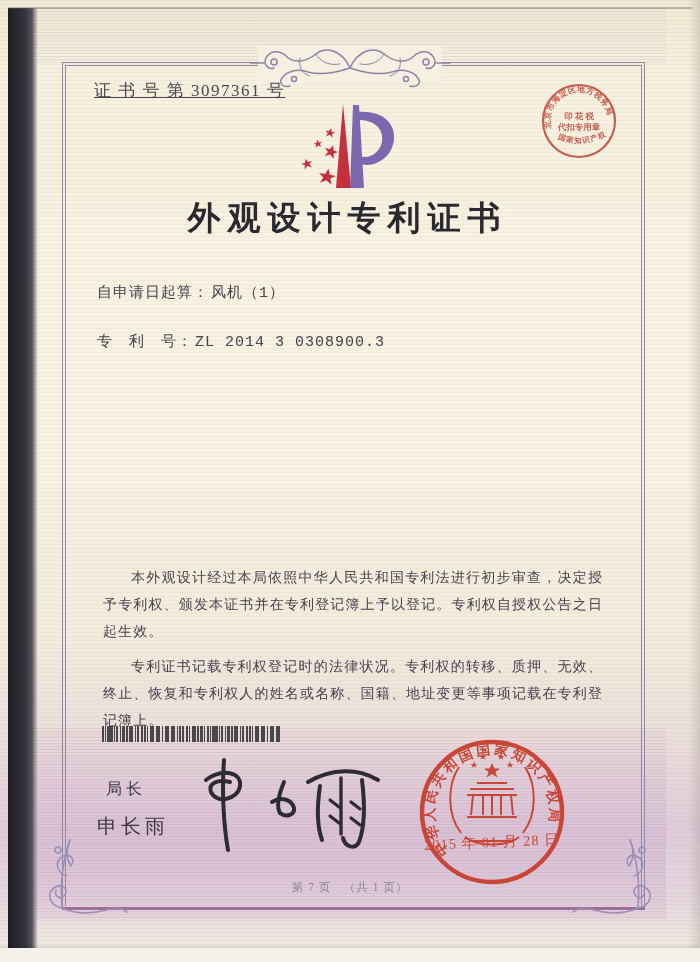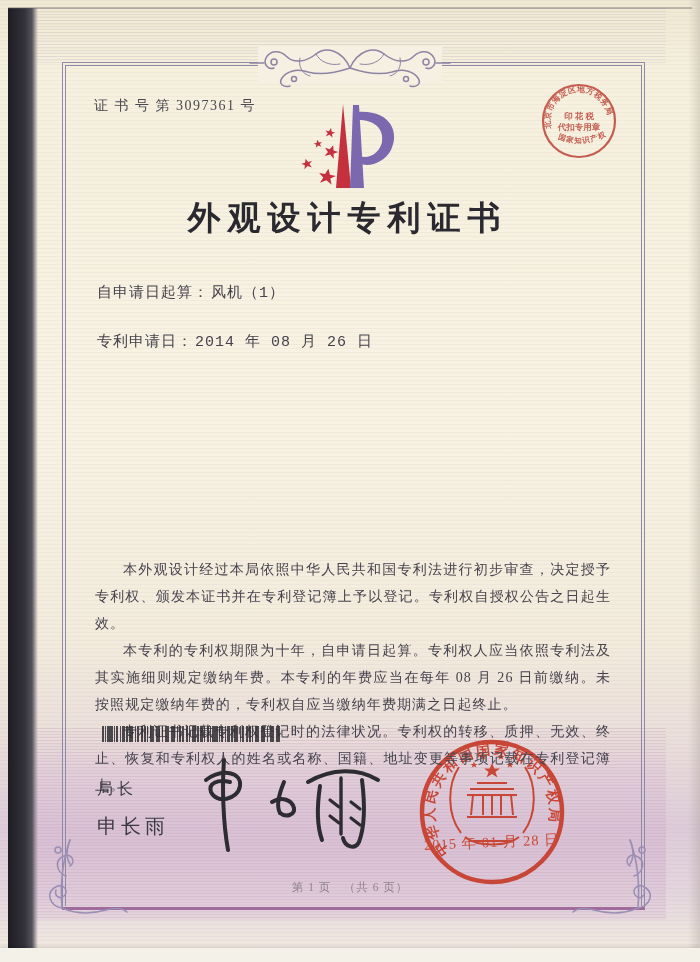--- a/index.html
+++ b/index.html
@@ -28,41 +28,41 @@
   .frame{position:absolute;left:62px;top:62px;width:581px;height:844px;z-index:1;
     border:1px solid #8e89a8;border-bottom:3px solid #a06a9c;}
   .frame-inner{position:absolute;left:2px;top:2px;right:2px;height:calc(100% - 4px);
     border-top:1px solid #8e89a8;border-left:1px solid #8e89a8;border-right:1px solid #8e89a8;}
 
   .ornament-top{position:absolute;left:248px;top:38px;width:204px;height:52px;z-index:2;}
   .flourish{position:absolute;width:92px;height:86px;z-index:2;}
   .flourish.left{left:36px;top:832px;}
   .flourish.right{left:572px;top:832px;transform:scaleX(-1);}
 
-  .cert-number{position:absolute;left:94px;top:97px;z-index:3;
-    font-size:14px;letter-spacing:1.5px;color:#4a4850;}
+  .cert-number{position:absolute;left:94px;top:79px;z-index:3;
+    font-size:17px;letter-spacing:1.5px;color:#4a4850;text-decoration:underline;}
   .logo{position:absolute;left:296px;top:100px;width:108px;height:92px;z-index:3;}
   .title{position:absolute;left:0;top:196px;width:688px;text-align:center;z-index:3;
     font-size:33px;font-weight:700;letter-spacing:7px;text-indent:7px;color:#2b2930;}
 
   .fields{position:absolute;left:97px;top:283px;width:520px;z-index:3;}
   .field{height:49px;font-size:15px;letter-spacing:1px;color:#45424d;white-space:nowrap;}
   .field .value{margin-left:2px;font-family:Liberation Mono, monospace;}
 
   .paragraphs{position:absolute;left:95px;top:556px;width:516px;z-index:3;
     font-size:14px;line-height:27px;letter-spacing:1.1px;color:#46434e;text-align:justify;}
-  .paragraphs p{margin:0;text-indent:2em;}
+  .paragraphs p{margin:8px;text-indent:2em;}
 
   .barcode{position:absolute;left:102px;top:726px;width:178px;height:16px;z-index:3;opacity:.85;
     background:
       repeating-linear-gradient(90deg,#2f2f33 0 1px,transparent 1px 3px),
       repeating-linear-gradient(90deg,#2f2f33 0 2px,transparent 2px 7px),
       repeating-linear-gradient(90deg,#2f2f33 0 1px,transparent 1px 5px);}
 
-  .signer-title{position:absolute;left:97px;top:779px;font-size:16px;letter-spacing:4px;color:#3c3a44;z-index:3;text-align:right;}
+  .signer-title{position:absolute;left:106px;top:779px;font-size:16px;letter-spacing:4px;color:#3c3a44;z-index:3;text-align:right;}
   .signer-name{position:absolute;left:97px;top:813px;font-size:20px;letter-spacing:4px;color:#3c3a44;z-index:3;}
   .signature{position:absolute;left:192px;top:750px;width:200px;height:110px;z-index:3;}
 
   .tax-stamp{position:absolute;left:540px;top:82px;width:78px;height:78px;z-index:3;opacity:.88;}
   .office-seal{position:absolute;left:417px;top:737px;width:150px;height:150px;z-index:2;opacity:.95;}
   .date-stamp{position:absolute;left:424px;top:833px;z-index:3;font-size:14.5px;letter-spacing:1px;
     color:#c94a36;transform:rotate(-2.5deg);white-space:nowrap;}
 
   .footer{position:absolute;left:0;top:880px;width:700px;text-align:center;z-index:3;
     font-size:11.5px;letter-spacing:1px;color:#8f8292;}
@@ -135,27 +135,26 @@
     <use href="#st" transform="translate(31,77) scale(0.85) rotate(10)" fill="#c5303e"></use>
   </svg>
 
   <div class="title">外观设计专利证书</div>
 
   <div class="fields">
     <div class="field">
       <span class="label">自申请日起算：</span><span class="value">风机（1）</span>
     </div>
     <div class="field">
-      <span class="label">专利申请日：</span><span class="value">2014 年 08 月 26 日</span>
+      <span class="label">专　利　号：</span><span class="value">ZL 2014 3 0308900.3</span>
     </div>
   </div>
 
   <div class="paragraphs">
     <p>本外观设计经过本局依照中华人民共和国专利法进行初步审查，决定授予专利权、颁发本证书并在专利登记簿上予以登记。专利权自授权公告之日起生效。</p>
-    <p>本专利的专利权期限为十年，自申请日起算。专利权人应当依照专利法及其实施细则规定缴纳年费。本专利的年费应当在每年 08 月 26 日前缴纳。未按照规定缴纳年费的，专利权自应当缴纳年费期满之日起终止。</p>
     <p>专利证书记载专利权登记时的法律状况。专利权的转移、质押、无效、终止、恢复和专利权人的姓名或名称、国籍、地址变更等事项记载在专利登记簿上。</p>
   </div>
 
   <div class="barcode"></div>
 
   <div class="signer-title">局长</div>
   <div class="signer-name">申长雨</div>
 
   <svg class="signature" viewBox="0 0 200 110">
     <g stroke="#2e2c33" fill="none" stroke-width="4" stroke-linecap="round">
@@ -203,15 +202,15 @@
         <path d="M56,58 L54,78 M94,58 L96,78 M66,58 V78 M84,58 V78 M75,58 V78"></path>
         <path d="M50,80 H100"></path>
         <path d="M42,30 C30,48 30,78 44,96 M108,30 C120,48 120,78 106,96"></path>
         <path d="M48,100 C60,110 90,110 102,100 M56,104 H94"></path>
       </g>
     </g>
   </svg>
 
   <div class="date-stamp">2015 年 01 月 28 日</div>
 
-  <div class="footer">第 1 页　（共 6 页）</div>
+  <div class="footer">第 7 页　（共 1 页）</div>
 
 </div>
 
 </body></html>

